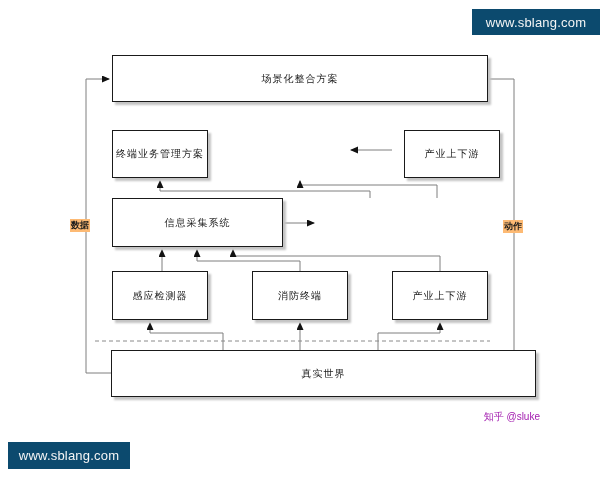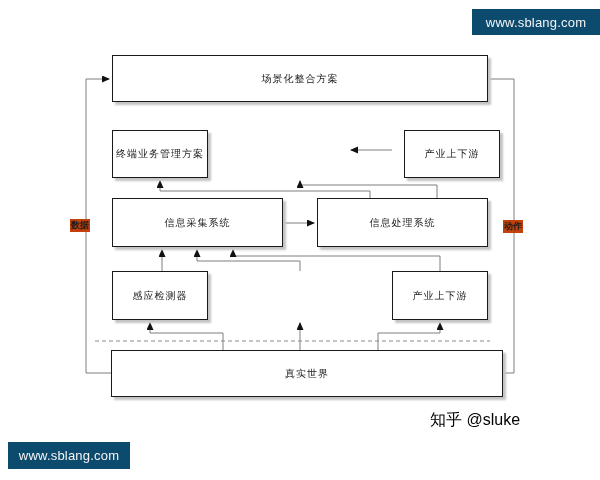--- a/index.html
+++ b/index.html
@@ -17,37 +17,37 @@
   }
   .n-integration{left:112px;top:55px;width:376px;height:47px;}
   .n-terminal{left:112px;top:130px;width:96px;height:48px;text-align:center;}
   .n-decision{left:252px;top:130px;width:96px;height:48px;}
   .n-industry{left:404px;top:130px;width:96px;height:48px;}
   .n-collection{left:112px;top:198px;width:171px;height:49px;}
   .n-processing{left:317px;top:198px;width:171px;height:49px;}
   .n-sensor{left:112px;top:271px;width:96px;height:49px;text-align:right;}
   .n-fire{left:252px;top:271px;width:96px;height:49px;}
   .n-dispatch{left:392px;top:271px;width:96px;height:49px;}
-  .n-realworld{left:111px;top:350px;width:392px;height:47px;text-align:right;}
+  .n-realworld{left:111px;top:350px;width:425px;height:47px;text-align:right;}
   .edge-label{
-    position:absolute;background:#c2410c;padding:0 1px;
+    position:absolute;background:#fdba74;padding:0 1px;
     font-size:9px;font-weight:700;color:#1c1c1c;z-index:3;
   }
   .lbl-data{left:70px;top:219px;}
   .lbl-action{left:503px;top:220px;}
   .watermark{
     position:absolute;background:#0c4a6e;color:#f5f5f5;
     font-size:13px;display:flex;align-items:center;justify-content:center;
     z-index:4;letter-spacing:0.2px;
   }
   .wm-top{left:472px;top:9px;width:128px;height:26px;}
   .wm-bottom{left:8px;top:442px;width:122px;height:27px;}
   .credit{
     position:absolute;left:430px;top:410px;width:110px;
-    font-size:16px;color:#000000;z-index:4;text-align:left;
+    font-size:10px;color:#a21caf;z-index:4;text-align:right;
   }
   polyline,line{fill:none;stroke:#7f7f7f;stroke-width:1;}
   .dashed{stroke:#8a8a8a;stroke-dasharray:4 3;}
 </style>
 </head>
 <body>
 
 <div id="canvas">
 
   <svg id="connectors" viewBox="0 0 600 480" xmlns="http://www.w3.org/2000/svg">
@@ -81,22 +81,22 @@
 
     <polyline points="378,350 378,333 440,333 440,323" marker-end="url(#arr)"></polyline>
 
     <line class="dashed" x1="95" y1="341" x2="490" y2="341"></line>
   </svg>
 
   <div class="node n-integration">场景化整合方案</div>
   <div class="node n-terminal">终端业务管理方案</div>
   <div class="node n-industry">产业上下游</div>
   <div class="node n-collection">信息采集系统</div>
-  <div class="node n-processing">信息处理系统</div>
   <div class="node n-sensor">感应检测器</div>
+  <div class="node n-fire">消防终端</div>
   <div class="node n-dispatch">产业上下游</div>
   <div class="node n-realworld">真实世界</div>
 
   <span class="edge-label lbl-data">数据</span>
   <span class="edge-label lbl-action">动作</span>
 
   <div class="watermark wm-top">www.sblang.com</div>
   <div class="watermark wm-bottom">www.sblang.com</div>
   <div class="credit">知乎 @sluke</div>
 

